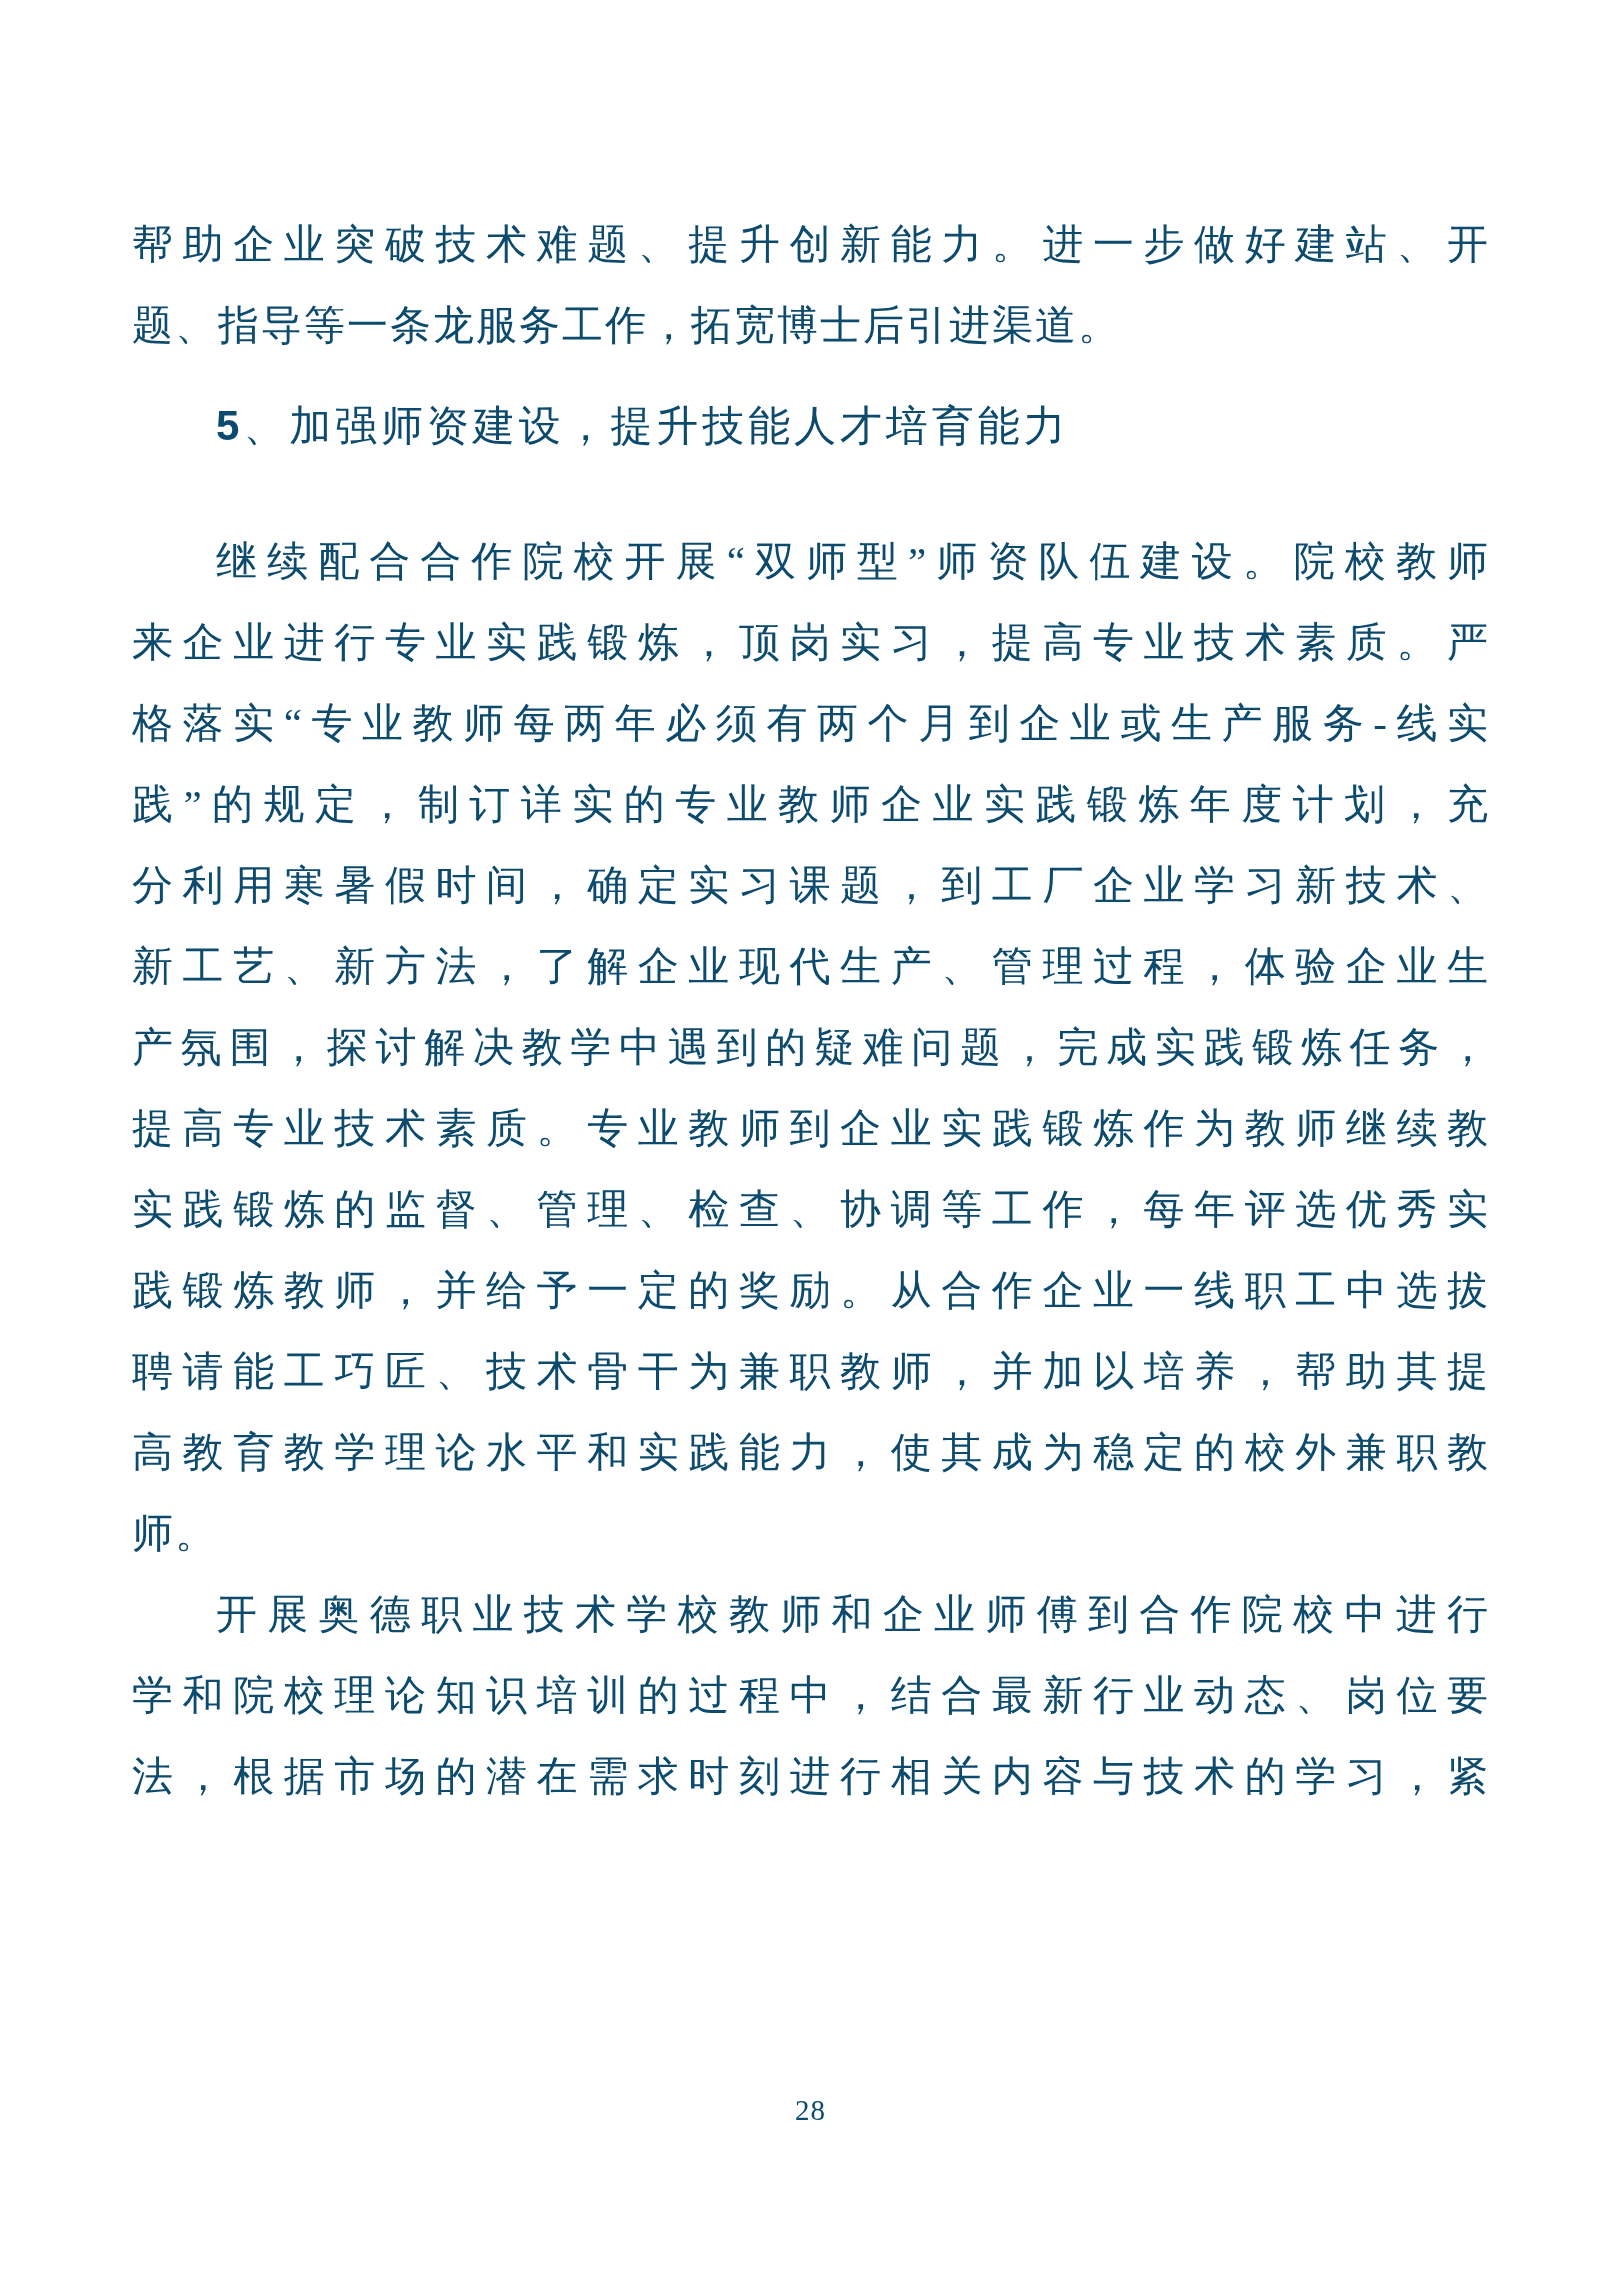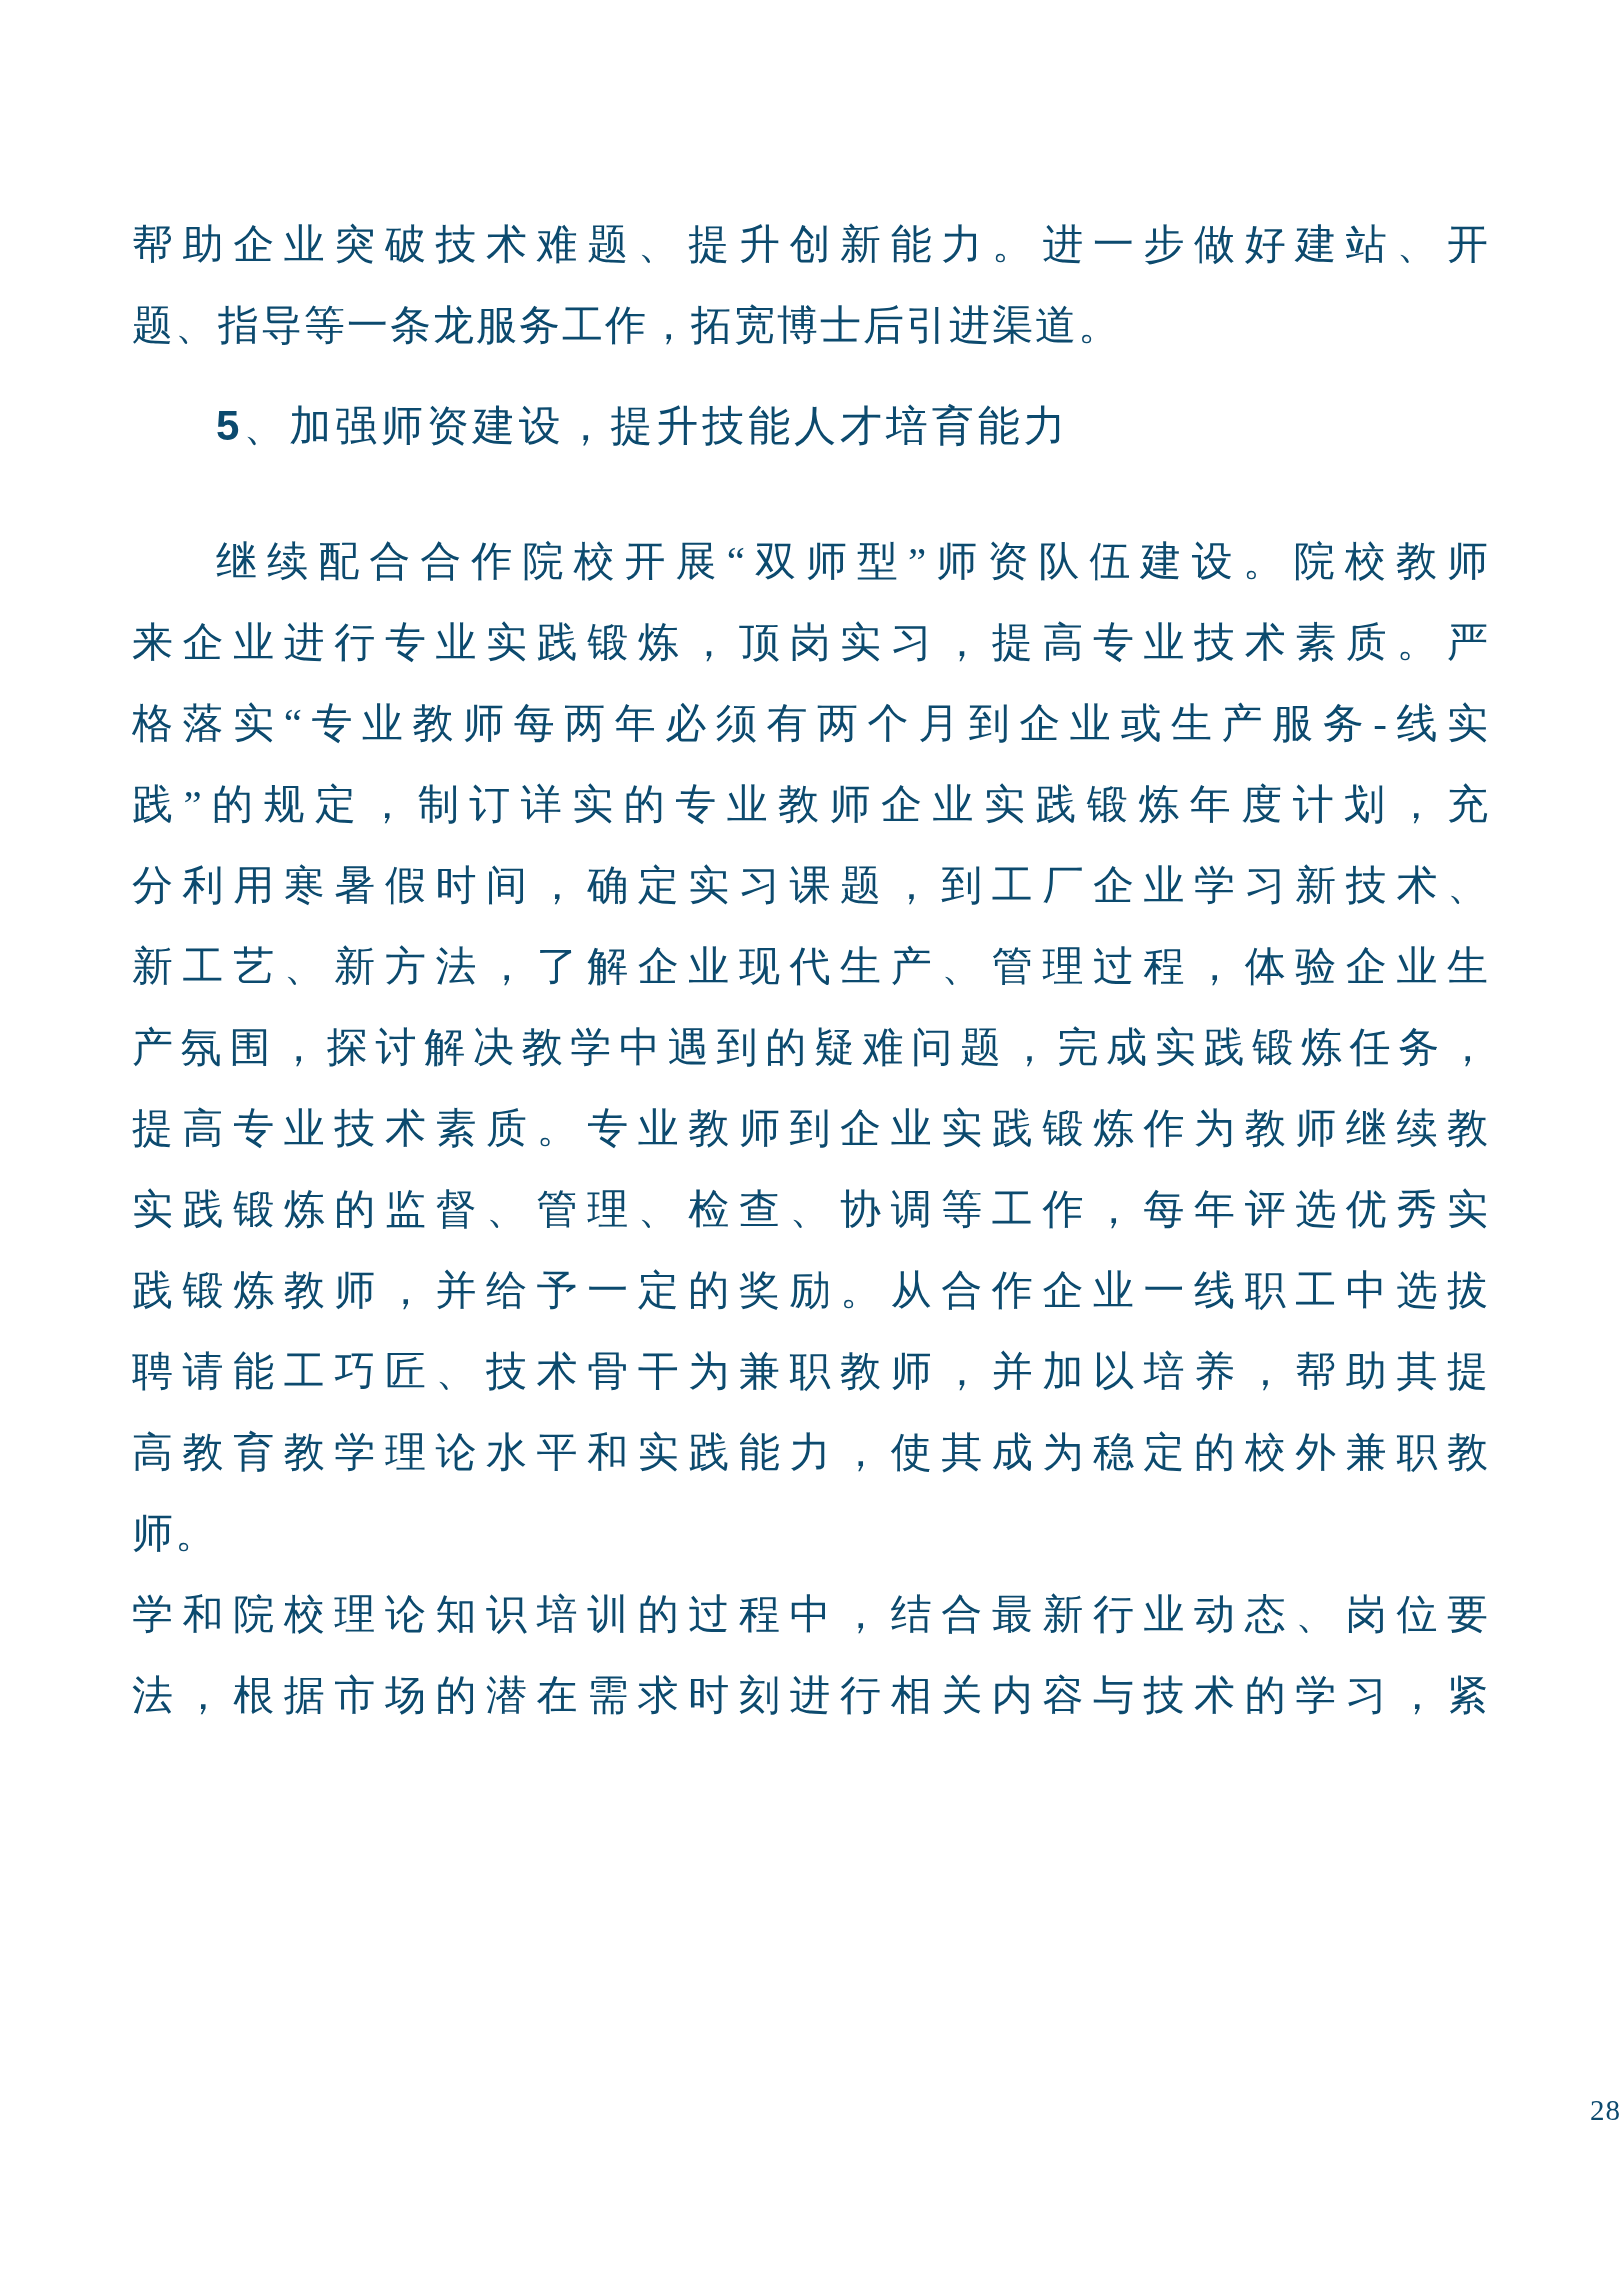--- a/index.html
+++ b/index.html
@@ -50,21 +50,21 @@
   }
   .hnum {
     font-family: "Liberation Sans", "DejaVu Sans", sans-serif;
     font-weight: bold;
   }
   .footer {
     position: absolute;
     left: 0;
     right: 0;
     top: 2094px;
-    text-align: right;
+    text-align: center;
   }
   .pagenum {
     font-size: 29px;
     letter-spacing: 1px;
     font-family: "Liberation Serif", "DejaVu Serif", serif;
   }
 </style>
 </head>
 <body>
 
@@ -83,20 +83,21 @@
     <p class="line just">分利用寒暑假时间，确定实习课题，到工厂企业学习新技术、</p>
     <p class="line just">新工艺、新方法，了解企业现代生产、管理过程，体验企业生</p>
     <p class="line just">产氛围，探讨解决教学中遇到的疑难问题，完成实践锻炼任务，</p>
     <p class="line just">提高专业技术素质。专业教师到企业实践锻炼作为教师继续教</p>
     <p class="line just">实践锻炼的监督、管理、检查、协调等工作，每年评选优秀实</p>
     <p class="line just">践锻炼教师，并给予一定的奖励。从合作企业一线职工中选拔</p>
     <p class="line just">聘请能工巧匠、技术骨干为兼职教师，并加以培养，帮助其提</p>
     <p class="line just">高教育教学理论水平和实践能力，使其成为稳定的校外兼职教</p>
     <p class="line">师。</p>
 
+    <p class="line just indent">开展奥德职业技术学校教师和企业师傅到合作院校中进行</p>
     <p class="line just">学和院校理论知识培训的过程中，结合最新行业动态、岗位要</p>
     <p class="line just">法，根据市场的潜在需求时刻进行相关内容与技术的学习，紧</p>
 
   </main>
 
   <footer class="footer">
     <span class="pagenum">28</span>
   </footer>
 </div>
 

